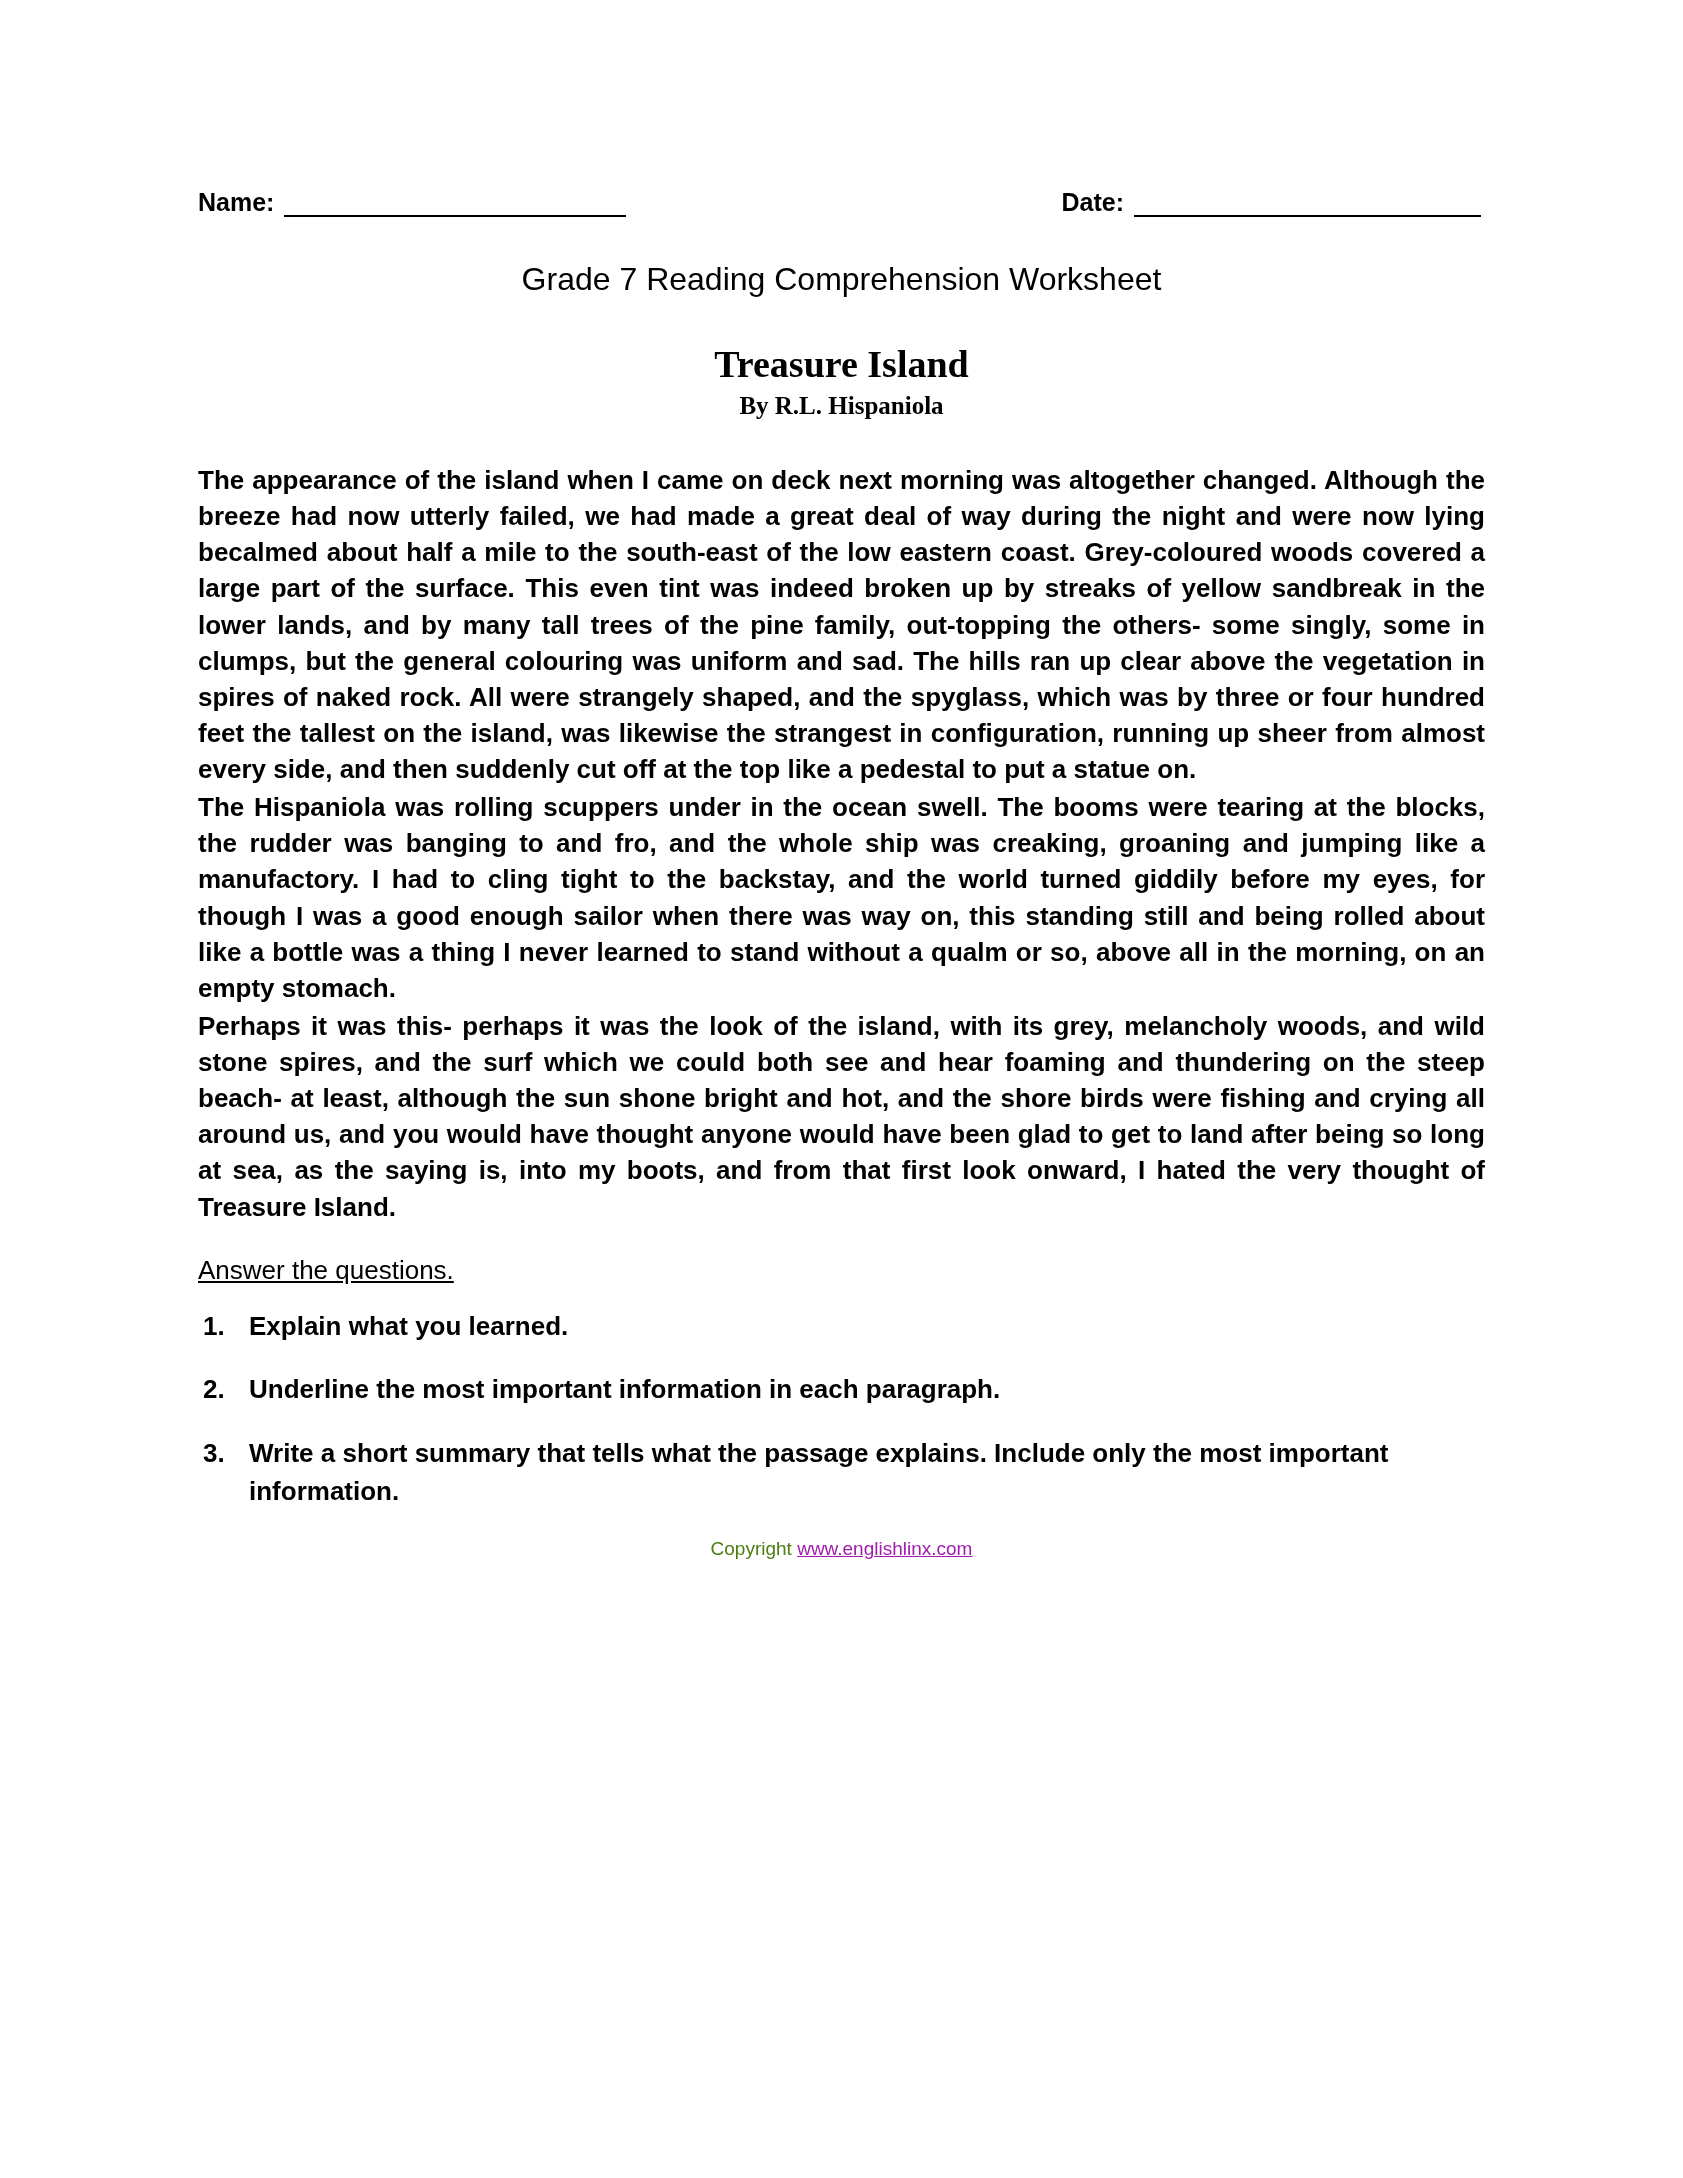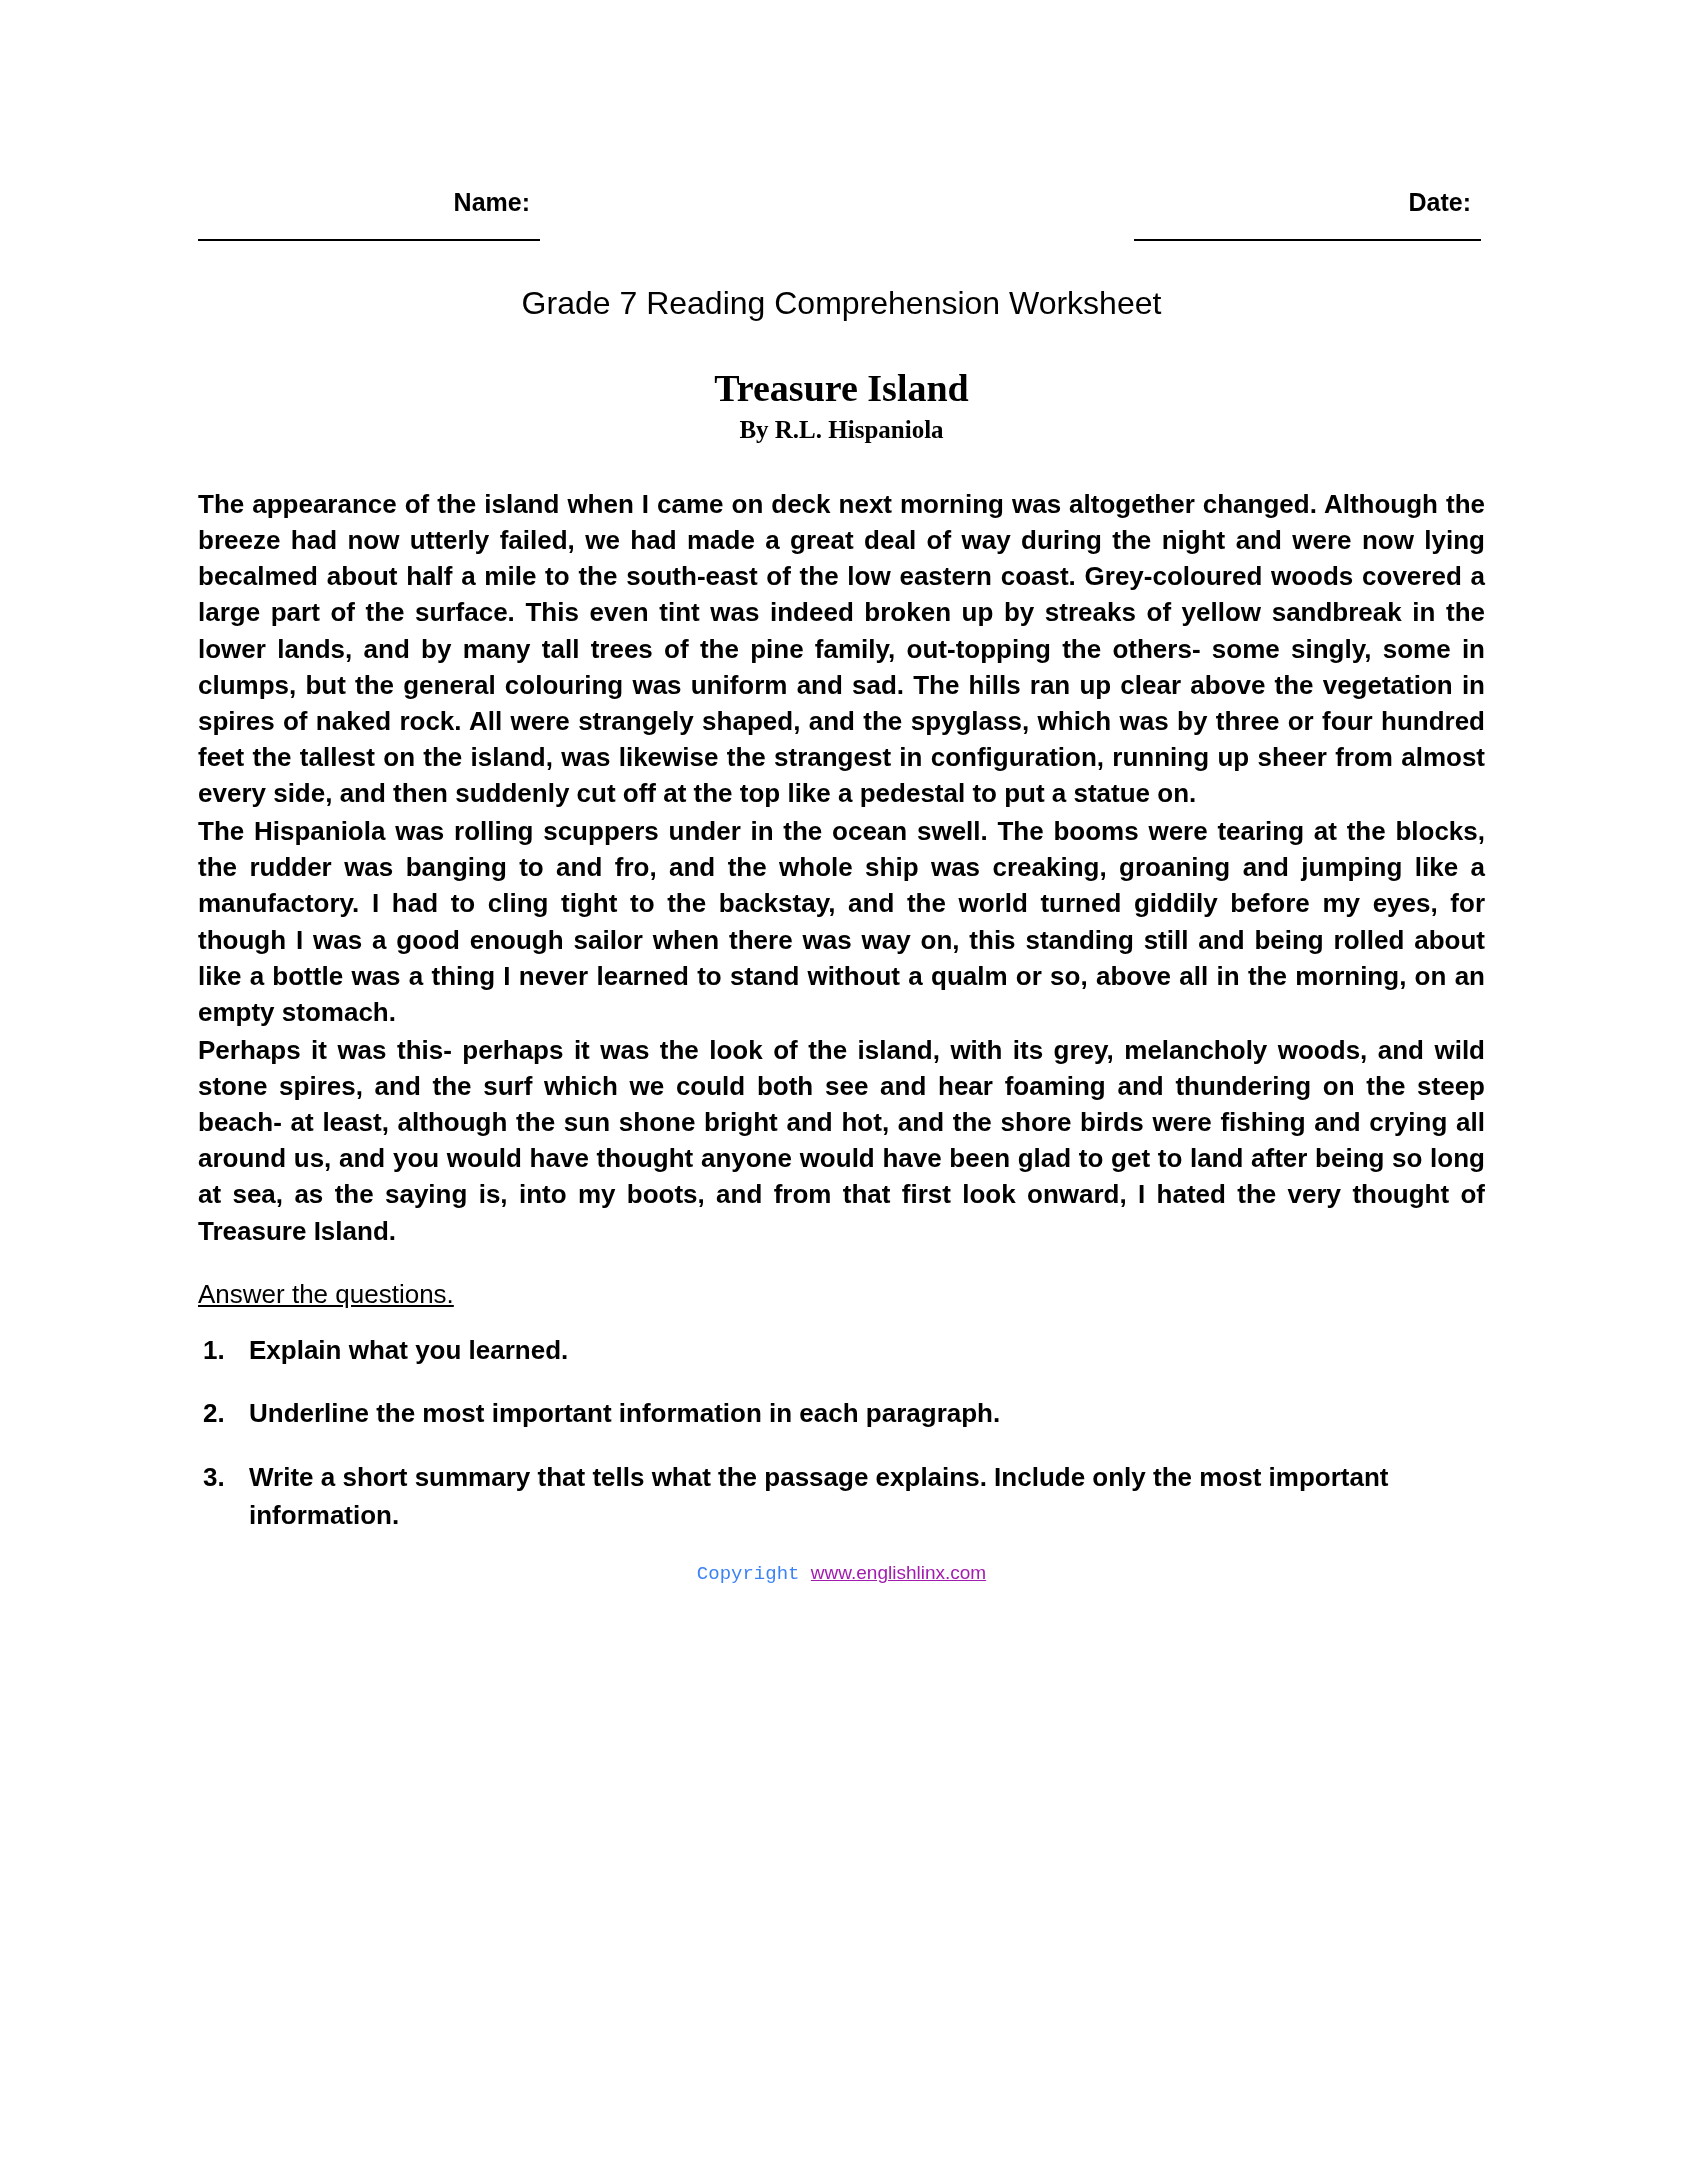--- a/index.html
+++ b/index.html
@@ -30,21 +30,20 @@
     justify-content: space-between;
     align-items: flex-end;
     font-size: 25px;
     font-weight: bold;
     margin-bottom: 44px;
   }
   .field {
     display: flex;
     align-items: flex-end;
     white-space: nowrap;
-    flex-direction: column;
   }
   .field-label { margin-right: 10px; }
   .field-rule {
     display: inline-block;
     border-bottom: 2px solid #000;
     height: 22px;
   }
   .name-rule { width: 342px; }
   .date-rule { width: 347px; }
   .namedate .date-field { margin-right: 4px; }
@@ -115,21 +114,21 @@
     left: 5px;
     top: 0;
   }
 
   
   .footer {
     text-align: center;
     font-size: 19px;
     margin-top: 28px;
   }
-  .footer .copy { color: #3b82f6; font-family: Liberation Mono, monospace; }
+  .footer .copy { color: #4d7c0f; }
   .footer a {
     color: #a21caf;
     text-decoration: underline;
   }
 </style>
 </head>
 <body>
 
 <div class="page">
 

